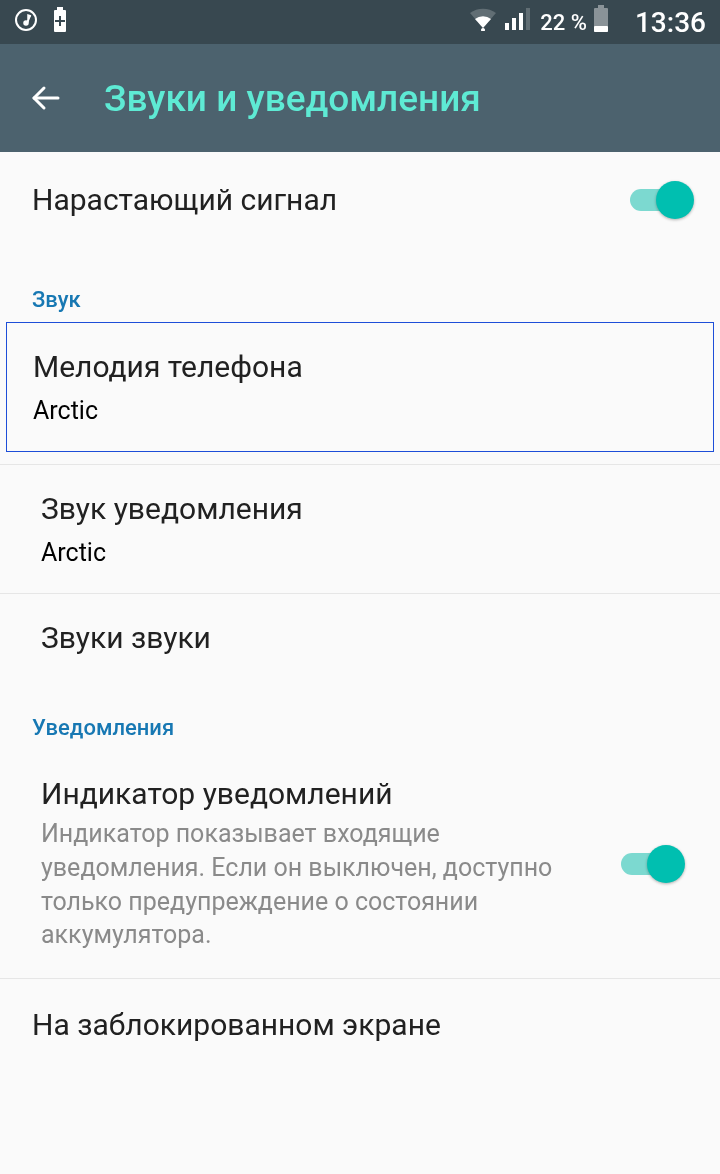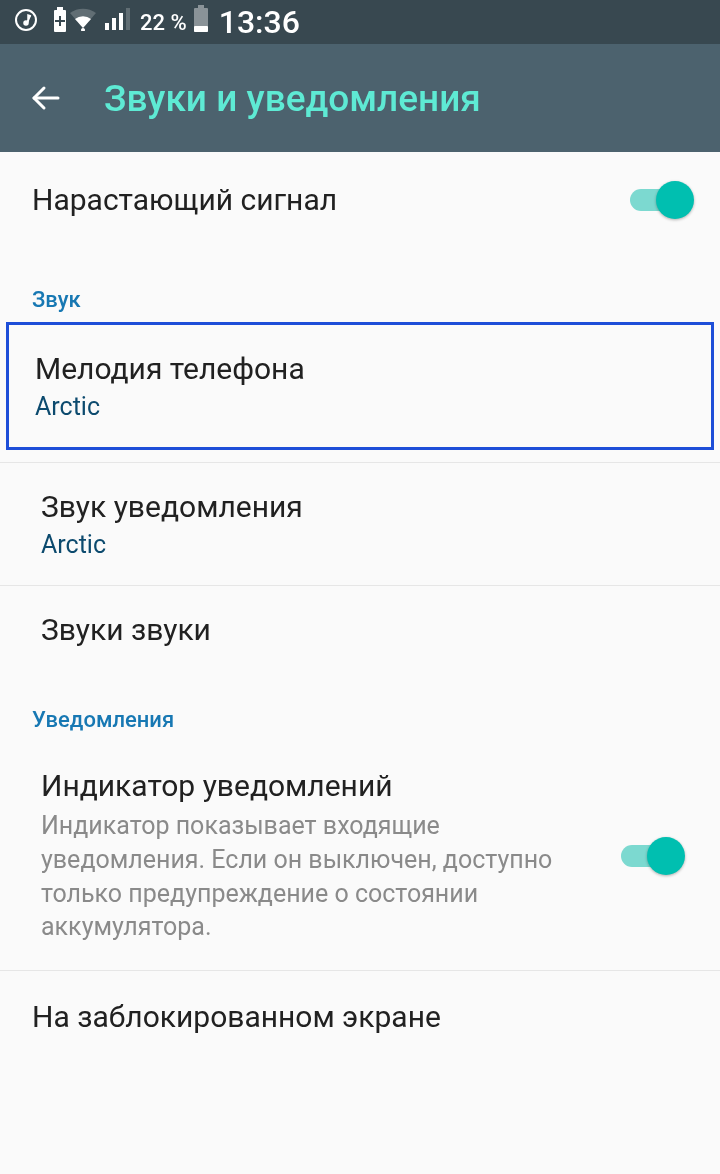--- a/index.html
+++ b/index.html
@@ -14,20 +14,21 @@
       background: #fafafa;
       overflow: hidden;
     }
     
     .status-bar {
       height: 44px;
       background: #384850;
       color: #fff;
       display: flex;
       align-items: center;
+      justify-content: space-between;
       padding: 8px 14px;
       font-size: 22px;
     }
     .status-left {
       display: flex;
       align-items: center;
       gap: 14px;
     }
     .status-right {
       display: flex;
@@ -68,22 +69,22 @@
     }
     .row.no-border {
       border-bottom: none;
     }
     .row .label {
       font-size: 30px;
       color: #212121;
     }
     .row .sub {
       font-size: 25px;
-      color: #0c4a6e;
-      margin-top: 6px;
+      color: #000000;
+      margin-top: 12px;
     }
     .row-text {
       flex: 1;
       padding-right: 20px;
     }
     .section-header {
       padding: 34px 32px 10px;
       font-size: 22px;
       color: #1778b3;
       font-weight: 500;
@@ -102,21 +103,21 @@
       right: -6px;
       top: -8px;
       width: 38px;
       height: 38px;
       background: #00bfb0;
       border-radius: 50%;
       box-shadow: 0 1px 3px rgba(0,0,0,0.3);
     }
     
     .highlight-box {
-      border: 3px solid #1d4ed8;
+      border: 1px solid #1d4ed8;
       margin: 0 6px 0 6px;
       position: relative;
     }
     .highlight-box .row {
       border-bottom: none;
       padding: 26px 26px;
     }
     
     .icon {
       display: inline-flex;
@@ -124,23 +125,23 @@
       justify-content: center;
     }
     .back-arrow {
       width: 36px;
       height: 36px;
     }
     .wifi-icon, .signal-icon, .battery-icon-small, .battery-icon-big, .music-icon, .plus-battery-icon {
       display: inline-block;
     }
     .clock {
-      font-size: 32px;
-      font-weight: 500;
-      margin-left: 4px;
+      font-size: 28px;
+      font-weight: 500;
+      margin-left: 20px;
     }
     .first-row {
       padding: 30px 32px 36px;
       border-bottom: none;
     }
     .sep-after {
       height: 1px;
       background: #e6e6e6;
       margin-top: 12px;
     }

